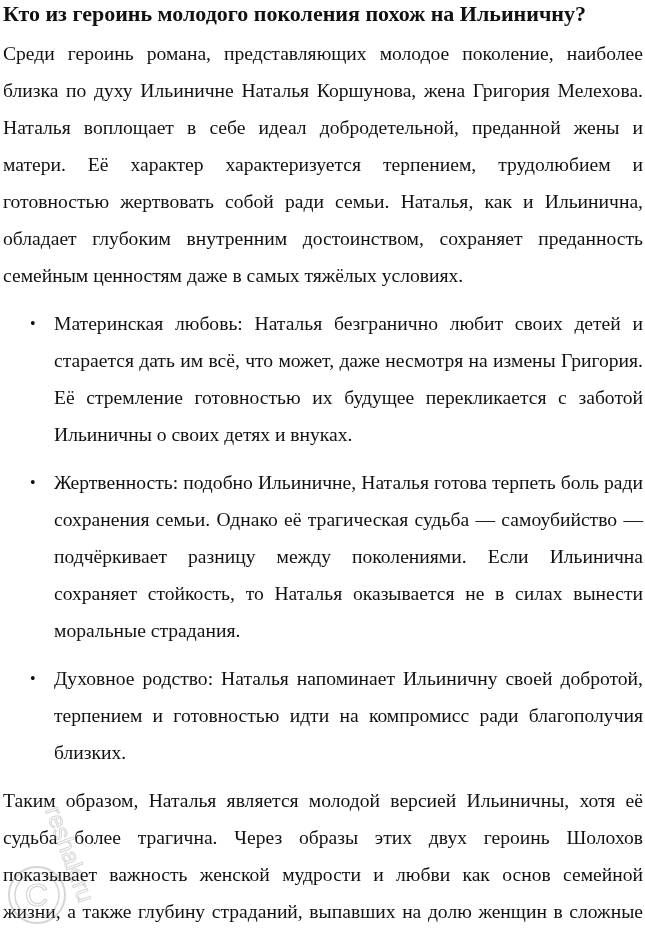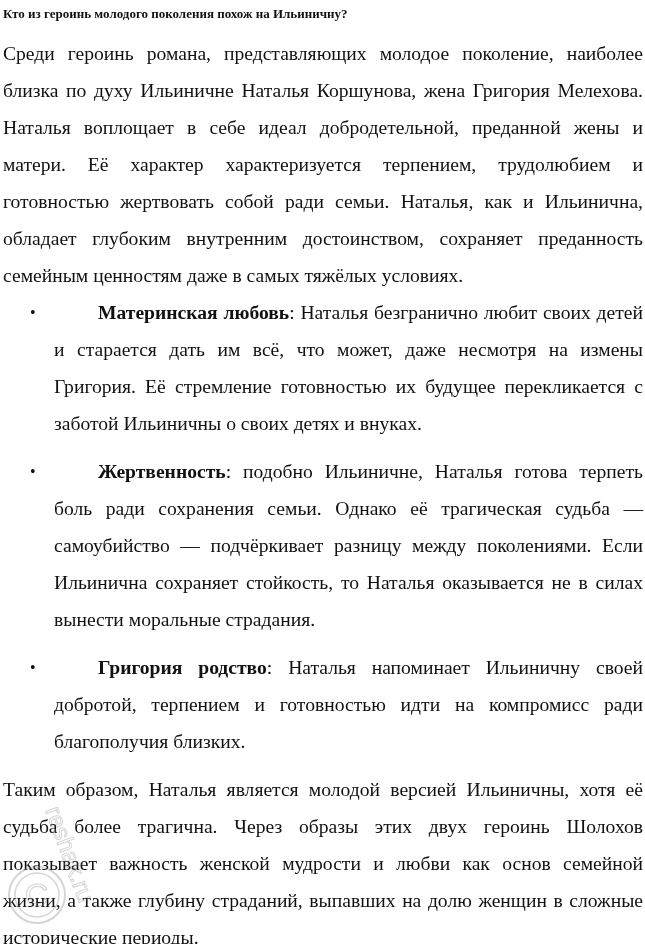--- a/index.html
+++ b/index.html
@@ -7,41 +7,41 @@
   .page {
     font-family: "Liberation Serif", serif;
     color: #111111;
     font-size: 19.6px;
     line-height: 37px;
     padding: 0 0 0 3px;
     width: 640px;
   }
   .title {
     font-weight: bold;
-    font-size: 13px;
+    font-size: 22px;
     line-height: 24px;
     margin: 2px 0 9px 0;
     white-space: nowrap;
   }
   p { margin: 0; text-align: justify; }
-  .para { }
+  .para { margin-bottom: 11px; }
   ul { list-style: none; margin: 0; padding: 0; }
   li {
     position: relative;
     padding-left: 51px;
     text-align: justify;
     margin-bottom: 11px;
   }
   li .bullet {
     position: absolute;
     left: 27px;
     top: 0;
     font-size: 16px;
   }
-  li b { font-weight: bold; margin-left: 44px; }
+  li b { font-weight: normal; }
   .concl { margin-top: 0; }
   .watermark {
     position: absolute;
     left: 5px;
     top: 780px;
     width: 120px;
     height: 160px;
     pointer-events: none;
     opacity: 0.35;
   }
@@ -55,21 +55,21 @@
   <p class="para">Среди героинь романа, представляющих молодое поколение, наиболее близка по духу Ильиничне Наталья Коршунова, жена Григория Мелехова. Наталья воплощает в себе идеал добродетельной, преданной жены и матери. Её характер характеризуется терпением, трудолюбием и готовностью жертвовать собой ради семьи. Наталья, как и Ильинична, обладает глубоким внутренним достоинством, сохраняет преданность семейным ценностям даже в самых тяжёлых условиях.</p>
 
   <ul>
     <li>
       <span class="bullet">•</span><b>Материнская любовь</b><span>: Наталья безгранично любит своих детей и старается дать им всё, что может, даже несмотря на измены Григория. Её стремление готовностью их будущее перекликается с заботой Ильиничны о своих детях и внуках.</span>
     </li>
     <li>
       <span class="bullet">•</span><b>Жертвенность</b><span>: подобно Ильиничне, Наталья готова терпеть боль ради сохранения семьи. Однако её трагическая судьба — самоубийство — подчёркивает разницу между поколениями. Если Ильинична сохраняет стойкость, то Наталья оказывается не в силах вынести моральные страдания.</span>
     </li>
     <li>
-      <span class="bullet">•</span><b>Григория родство</b><span>: Наталья напоминает Ильиничну своей добротой, терпением и готовностью идти на компромисс ради благополучия близких.</span>
+      <span class="bullet">•</span><b>Духовное родство</b><span>: Наталья напоминает Ильиничну своей добротой, терпением и готовностью идти на компромисс ради благополучия близких.</span>
     </li>
   </ul>
 
   <p class="concl">Таким образом, Наталья является молодой версией Ильиничны, хотя её судьба более трагична. Через образы этих двух героинь Шолохов показывает важность женской мудрости и любви как основ семейной жизни, а также глубину страданий, выпавших на долю женщин в сложные исторические периоды.</p>
 </div>
 
 <svg class="watermark" viewBox="0 0 120 160">
   <circle cx="32" cy="115" r="28" fill="none" stroke="#888" stroke-width="2"></circle>
   <circle cx="32" cy="115" r="22" fill="none" stroke="#888" stroke-width="1.5"></circle>
   <text x="20" y="126" font-family="Liberation Sans, sans-serif" font-size="32" fill="none" stroke="#888" stroke-width="1.2">C</text>

